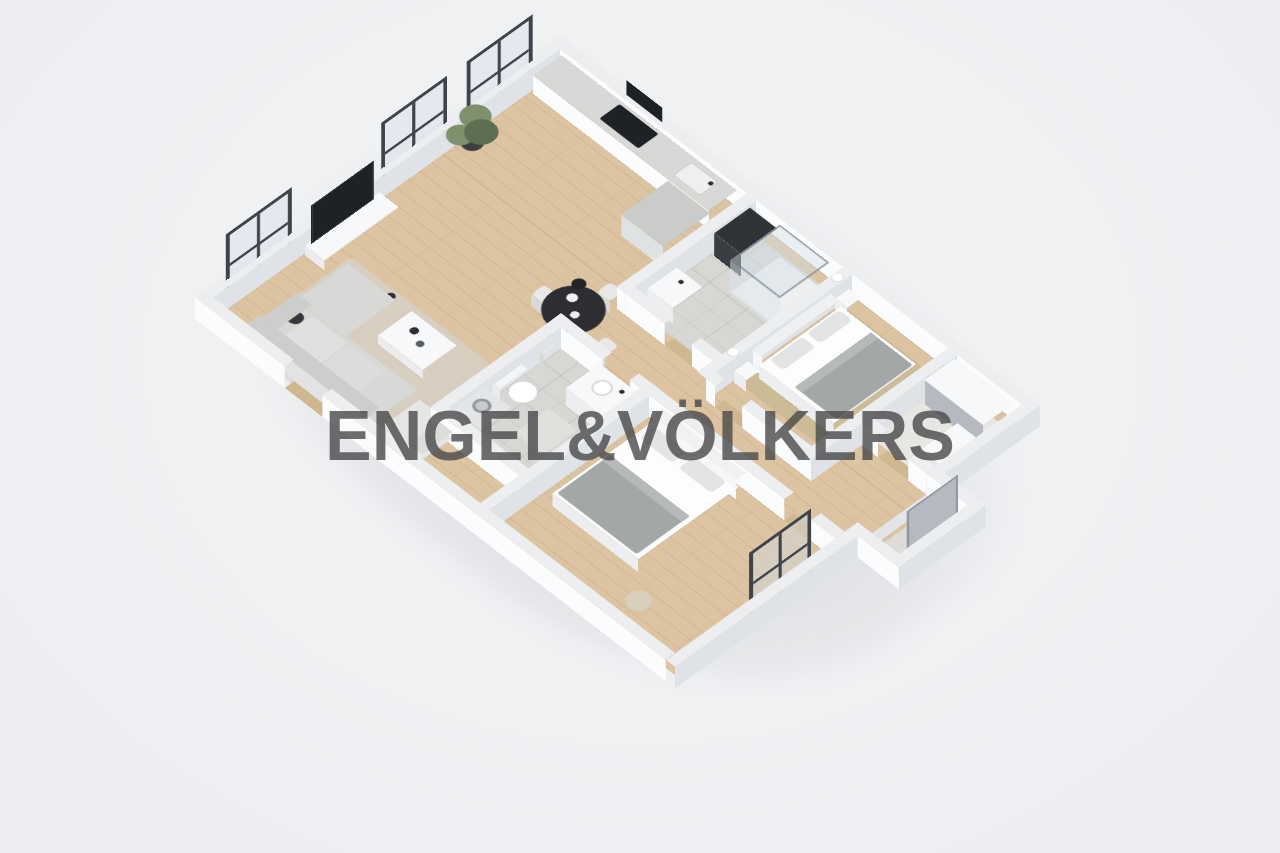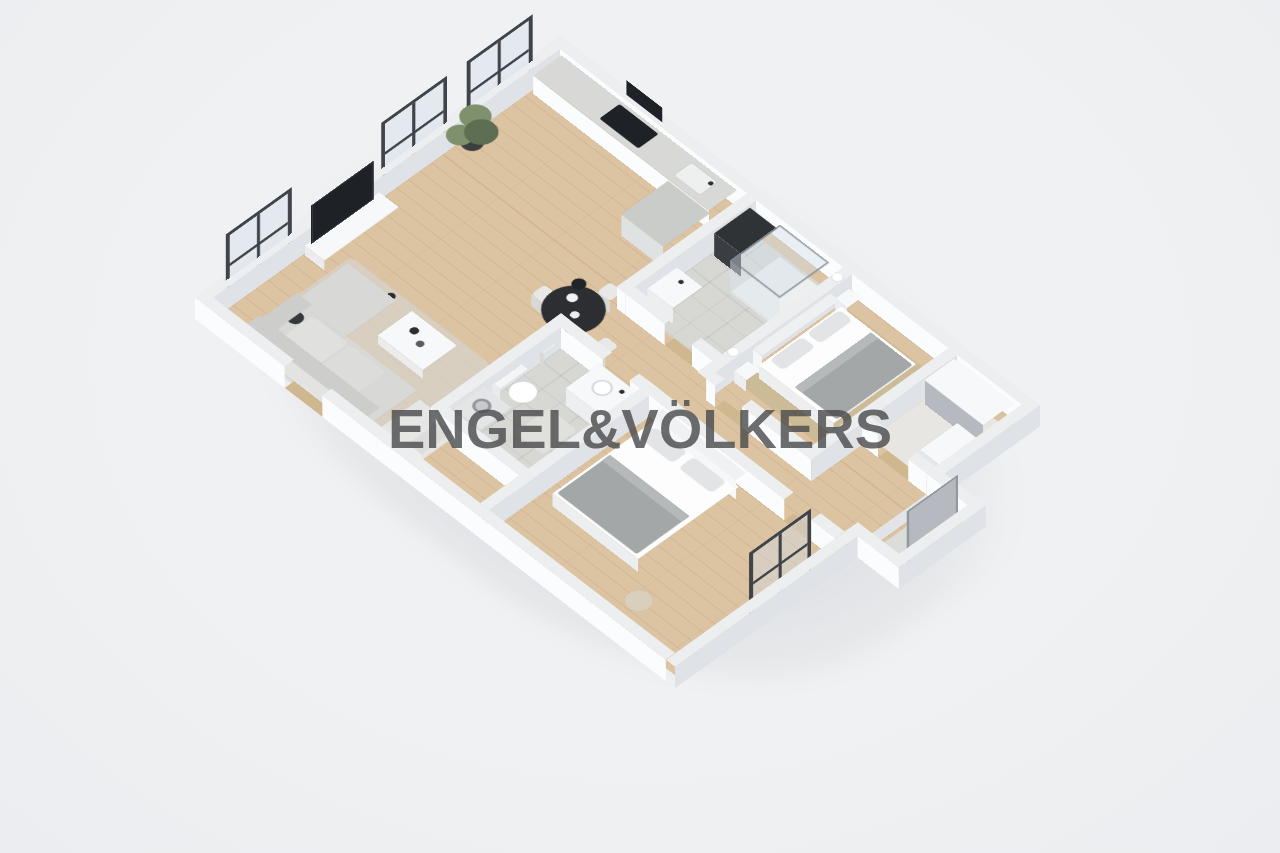--- a/index.html
+++ b/index.html
@@ -71,21 +71,21 @@
       linear-gradient(var(--frame,#3f444a),var(--frame,#3f444a)) 0 50%/100% 4px no-repeat,
       var(--glass,rgba(210,221,230,.4));
     box-sizing:border-box;
   }
   .tvpanel{background:var(--dark,#1e2125);border:2px solid #32353a;box-sizing:border-box;}
   .doorpanel{background:var(--panel,#b6bac0);border:3px solid #9298a0;box-sizing:border-box;}
   .darkface{background:var(--dark,#1e2125);}
   
   .watermark{
     position:absolute;left:50%;top:396px;transform:translateX(-50%);
-    font-size:56px;font-weight:bold;letter-spacing:0px;white-space:nowrap;
+    font-size:70px;font-weight:bold;letter-spacing:0px;white-space:nowrap;
     color:var(--watermark,rgba(73,73,75,.8));
     z-index:5;
   }
 </style>
 </head>
 <body>
 
 <div class="stage">
   <div class="scene">
 

